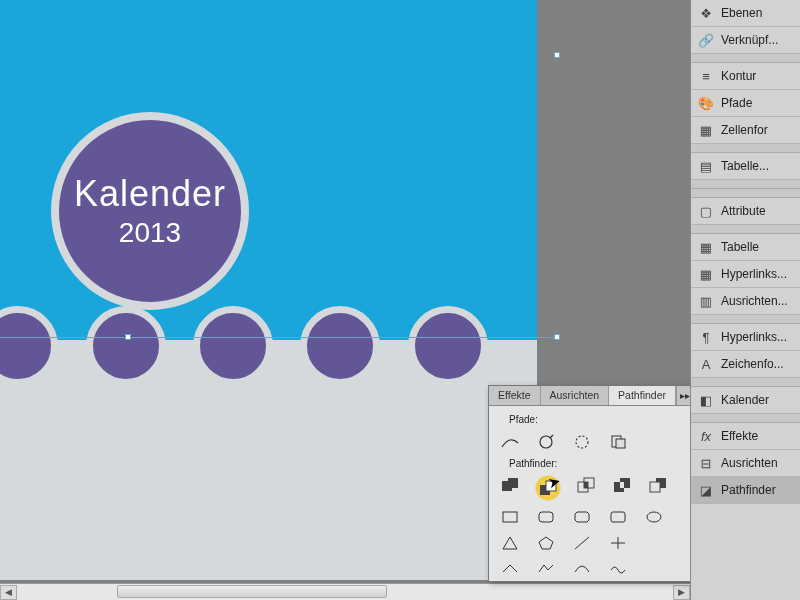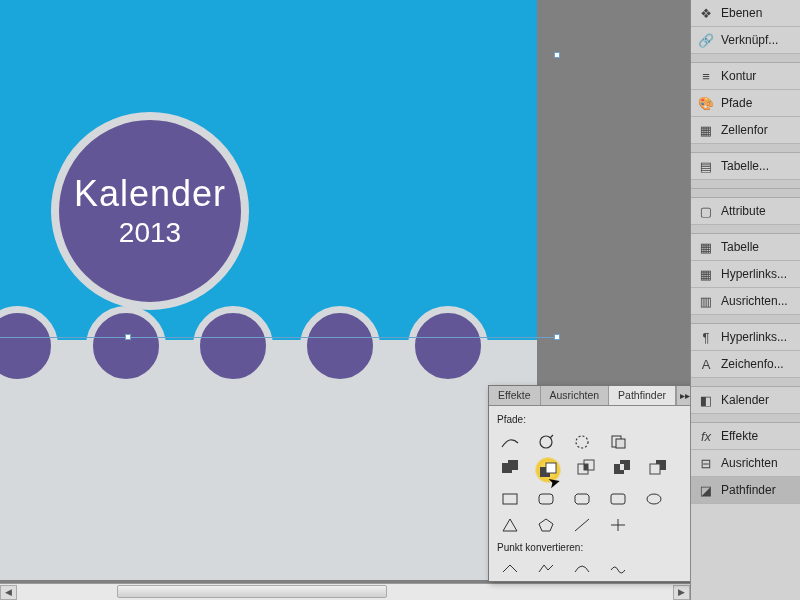--- a/index.html
+++ b/index.html
@@ -22,21 +22,21 @@
 .panel-item.active { background: #b8b8b8; }
 .panel-sep { height: 9px; background: #c8c8c8; border-bottom: 1px solid #aaa; }
 .panel-icon { width: 18px; height: 16px; display: flex; align-items: center; justify-content: center; font-size: 13px; color: #444; }
 .panel-label { font-size: 12px; color: #222; white-space: nowrap; overflow: hidden; text-overflow: ellipsis; }
 .pathfinder-panel { position: absolute; left: 488px; top: 385px; width: 206px; height: 197px; background: #e5e5e5; border: 1px solid #777; box-shadow: 2px 2px 6px rgba(0,0,0,.3); }
 .pf-tabs { display: flex; background: #c5c5c5; border-bottom: 1px solid #888; height: 20px; }
 .pf-tab { padding: 3px 9px; font-size: 10.5px; color: #333; border-right: 1px solid #999; cursor: pointer; }
 .pf-tab.active { background: #e5e5e5; }
 .pf-flyout { margin-left: auto; width: 18px; display: flex; align-items: center; justify-content: center; font-size: 10px; color: #333; border-left: 1px solid #999; }
 .pf-body { padding: 4px 8px 6px; }
-.pf-section-label { font-size: 10px; color: #222; margin: 4px 0 3px; }
+.pf-section-label { font-size: 10px; color: #222; margin: 4px 12px 3px; }
 .pf-row { display: flex; gap: 14px; padding: 3px 2px; }
 .pf-btn { width: 22px; height: 20px; display: flex; align-items: center; justify-content: center; cursor: pointer; position: relative; }
 .pf-btn.hl { background: radial-gradient(circle,#ffe368 0%,#f0c93a 60%,transparent 75%); border-radius: 50%; width: 26px; height: 26px; }
 .cursor-arrow { position: absolute; left: 548px; top: 473px; font-size: 15px; color: #000; z-index: 50; pointer-events: none; transform: rotate(-15deg); }
 svg { display: block; }
 </style>
 </head>
 <body>
 
 <div class="canvas-area">
@@ -91,20 +91,21 @@
             <circle cx="10" cy="9" r="6" stroke="#333" fill="none" stroke-width="1.2" stroke-dasharray="2 2"></circle>
           </svg>
         </div>
       <div class="pf-btn">
           <svg width="20" height="16">
             <rect x="4" y="3" width="9" height="11" stroke="#333" fill="none"></rect>
             <rect x="8" y="6" width="9" height="9" stroke="#333" fill="#ddd"></rect>
           </svg>
         </div>
     </div>
+    <div class="pf-section-label">Pathfinder:</div>
     <div class="pf-row">
       <div class="pf-btn">
           <svg width="20" height="18">
             <rect x="2" y="5" width="10" height="10" fill="#444"></rect>
             <rect x="8" y="2" width="10" height="10" fill="#444"></rect>
           </svg>
         </div>
       <div class="pf-btn hl">
           <svg width="20" height="18">
             <rect x="2" y="6" width="10" height="10" fill="#444"></rect>
@@ -175,21 +176,20 @@
             <line x1="2" y1="14" x2="16" y2="2" stroke="#333"></line>
           </svg>
         </div>
       <div class="pf-btn">
           <svg width="18" height="16">
             <line x1="2" y1="8" x2="16" y2="8" stroke="#333"></line>
             <line x1="9" y1="2" x2="9" y2="14" stroke="#333"></line>
           </svg>
         </div>
     </div>
-    <div class="pf-section-label">Punkt konvertieren:</div>
     <div class="pf-row">
       <div class="pf-btn">
           <svg width="18" height="14">
             <path d="M2 10 L9 3 L16 10" stroke="#333" fill="none"></path>
           </svg>
         </div>
       <div class="pf-btn">
           <svg width="18" height="14">
             <path d="M2 10 L7 3 L11 8 L16 3" stroke="#333" fill="none"></path>
           </svg>

